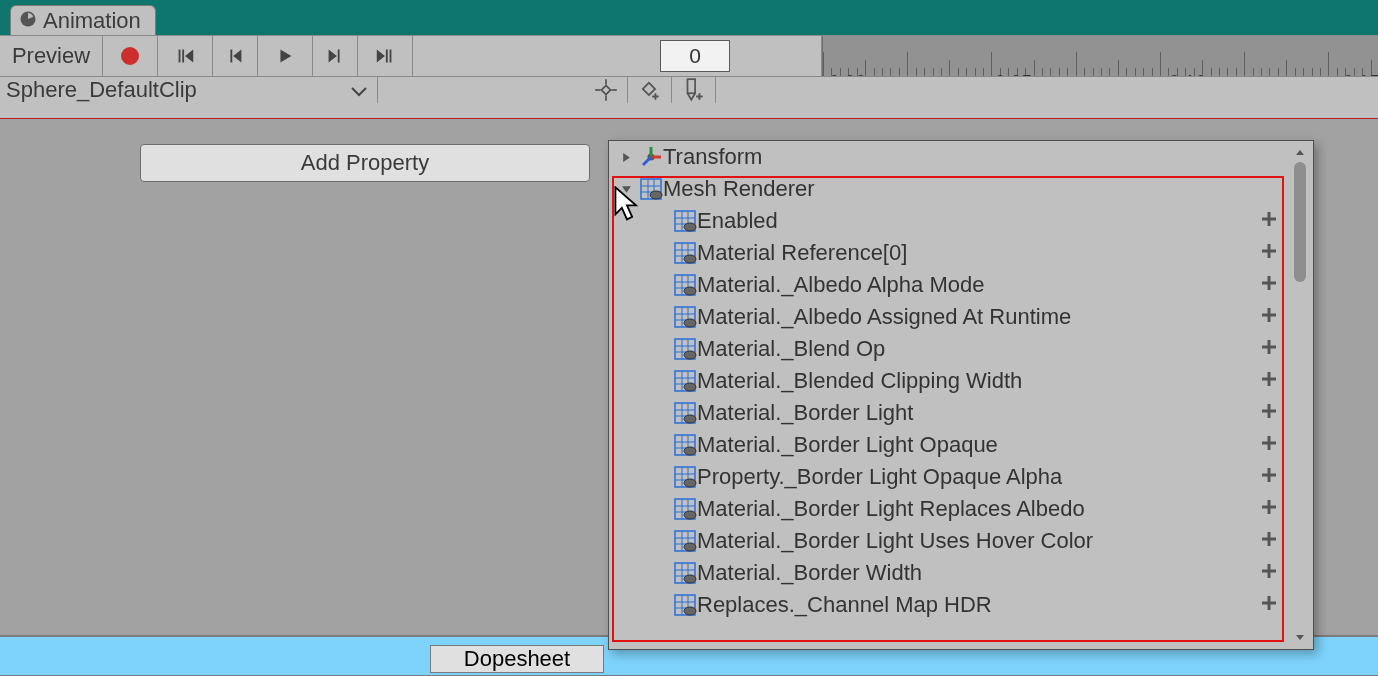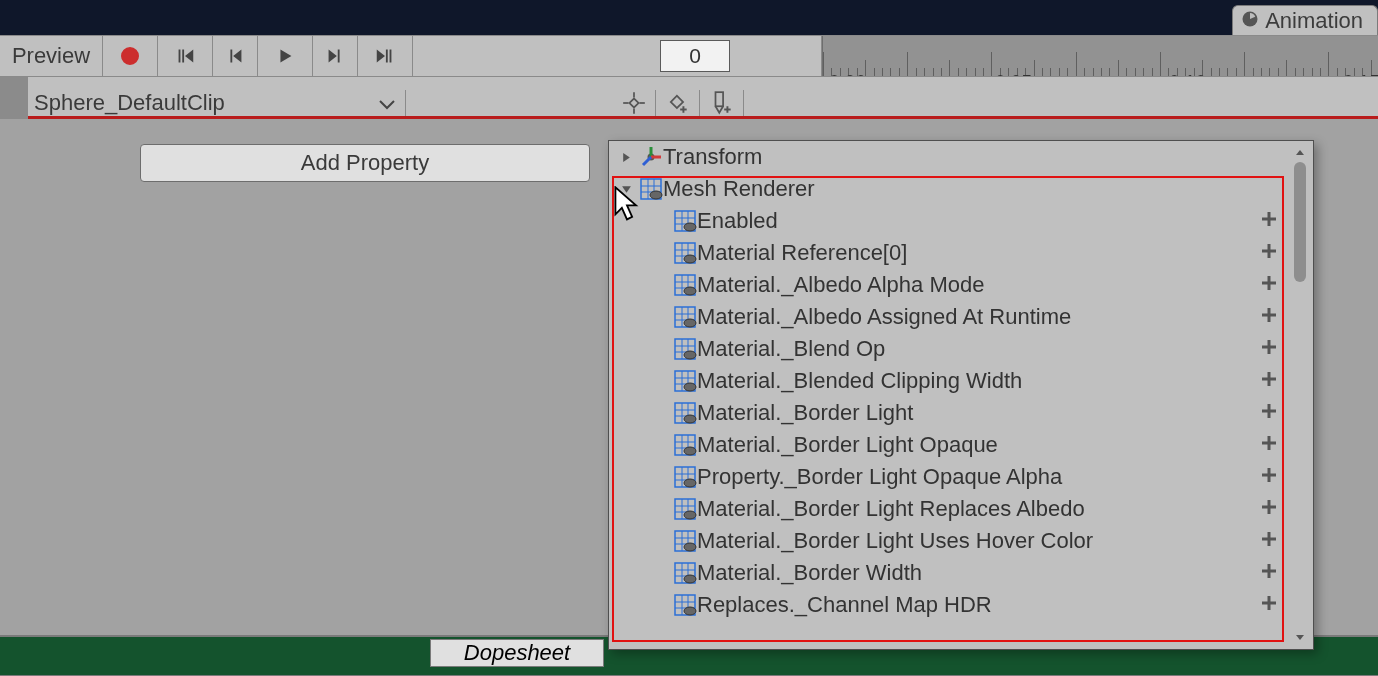--- a/index.html
+++ b/index.html
@@ -1,19 +1,19 @@
 <!DOCTYPE html>
 <html><head>
 <meta charset="utf-8">
 <style>
   * { margin:0; padding:0; box-sizing:border-box; font-family:"Segoe UI", Arial, sans-serif; -webkit-font-smoothing:antialiased; }
   body { background:#8b8b8b; width:1378px; height:676px; overflow:hidden; position:relative; }
 
   
-  .tab-strip { height:35px; background:#0f172a; border-top: none; display:flex; align-items:flex-end; padding-left:23px;justify-content:flex-end; }
+  .tab-strip { height:35px; background:#0f766e; border-top: none; display:flex; align-items:flex-end; padding-left:10px; }
   .tab { height:30px; background:#c0c0c0; border:1px solid #7a7a7a; border-bottom:none; border-top-left-radius:6px; border-top-right-radius:6px;
           padding:0 14px 0 8px; display:flex; align-items:center; gap:6px; font-size:22px; color:#3c3c3c;}
   .tab svg { width:18px; height:18px; }
 
   
   .toolbar { height:42px; background:#c0c0c0; display:flex; align-items:stretch; border-top:1px solid #8a8a8a; border-bottom:1px solid #8a8a8a; }
   .toolbar .preview-btn { width:103px; display:flex; align-items:center; justify-content:center; font-size:22px; color:#3a3a3a; border-right:1px solid #8a8a8a; cursor:pointer;}
   .tb-btn { width:55px; display:flex; align-items:center; justify-content:center; border-right:1px solid #8a8a8a; cursor:pointer; }
   .tb-btn svg { width:22px; height:22px; }
   .tb-btn.narrow { width:45px; }
@@ -22,21 +22,21 @@
   .toolbar-spacer { flex:1; }
 
   
   .ruler { position:relative; flex:0 0 556px; background:#929292; border-left:1px solid #6e6e6e; overflow:hidden;}
   .ruler .tick { position:absolute; bottom:0; width:1px; background:#5f5f5f; }
   .ruler .tick.minor { height:8px; }
   .ruler .tick.major { height:16px; }
   .ruler .tick-label { position:absolute; top:3px; font-size:19px; color:#333;margin-top:32px; }
 
   
-  .clip-row { height:42px; background:#c0c0c0; display:flex; align-items:flex-end; border-bottom:3px solid #b91c1c;margin-left:28px; }
+  .clip-row { height:42px; background:#c0c0c0; display:flex; align-items:flex-start; border-bottom:1px solid #b91c1c; }
   .clip-label { width:378px; display:flex; align-items:center; padding-left:6px; font-size:22px; color:#3a3a3a; border-right:1px solid #8a8a8a; position:relative;}
   .clip-label .caret { position:absolute; right:10px; }
   .clip-label .caret svg{ width:16px; height:10px; }
   .filter-box { width:206px; border-right:1px solid #8a8a8a; }
   .mini-btn { width:44px; display:flex; align-items:center; justify-content:center; border-right:1px solid #8a8a8a; cursor:pointer;}
   .mpx { width:26px; height:26px; }
   .clip-row .track-fill { flex:1; background:#7d7d7d; }
 
   
   .main { position:relative; height:calc(676px - 35px - 42px - 42px - 40px); background:#a2a2a2; border-bottom:1px solid #7a7a7a;}
@@ -61,21 +61,21 @@
   .transform-icon { width:24px; height:24px; flex:0 0 24px; }
 
   
   .popup-scroll { position:absolute; right:4px; top:3px; width:18px; bottom:3px; }
   .popup-scroll .up, .popup-scroll .down { width:18px; height:18px; display:flex; align-items:center; justify-content:center;}
   .popup-scroll .up svg, .popup-scroll .down svg{ width:10px; height:10px;}
   .popup-scroll .track { position:absolute; top:18px; bottom:18px; left:3px; width:12px; background:#c0c0c0; }
   .popup-scroll .thumb { position:absolute; left:0; right:0; top:0; height:120px; background:#8e8e8e; border-radius:6px;}
 
   
-  .bottom-bar { height:40px; display:flex; align-items:flex-start; background:#14532d; border-top:1px solid #7a7a7a; border-bottom:1px solid #7a7a7a;font-style:italic;}
+  .bottom-bar { height:40px; display:flex; align-items:flex-end; background:#7dd3fc; border-top:1px solid #7a7a7a; border-bottom:1px solid #7a7a7a;}
   .bottom-bar .fill-left{ width:428px; border-right:1px solid #8a8a8a;}
   .bottom-bar .ds-btn { width:174px; display:flex; align-items:center; justify-content:center; font-size:22px; border:1px solid #7a7a7a; margin:2px; background:#e0e0e0; cursor:pointer;}
 
   
   .cursor { position:absolute; left:614px; top:186px; pointer-events:none; z-index:10;}
   .cursor svg { width:26px; height:36px; }
 
   .plus-icon svg { width:20px; height:20px; }
 </style>
 </head>

